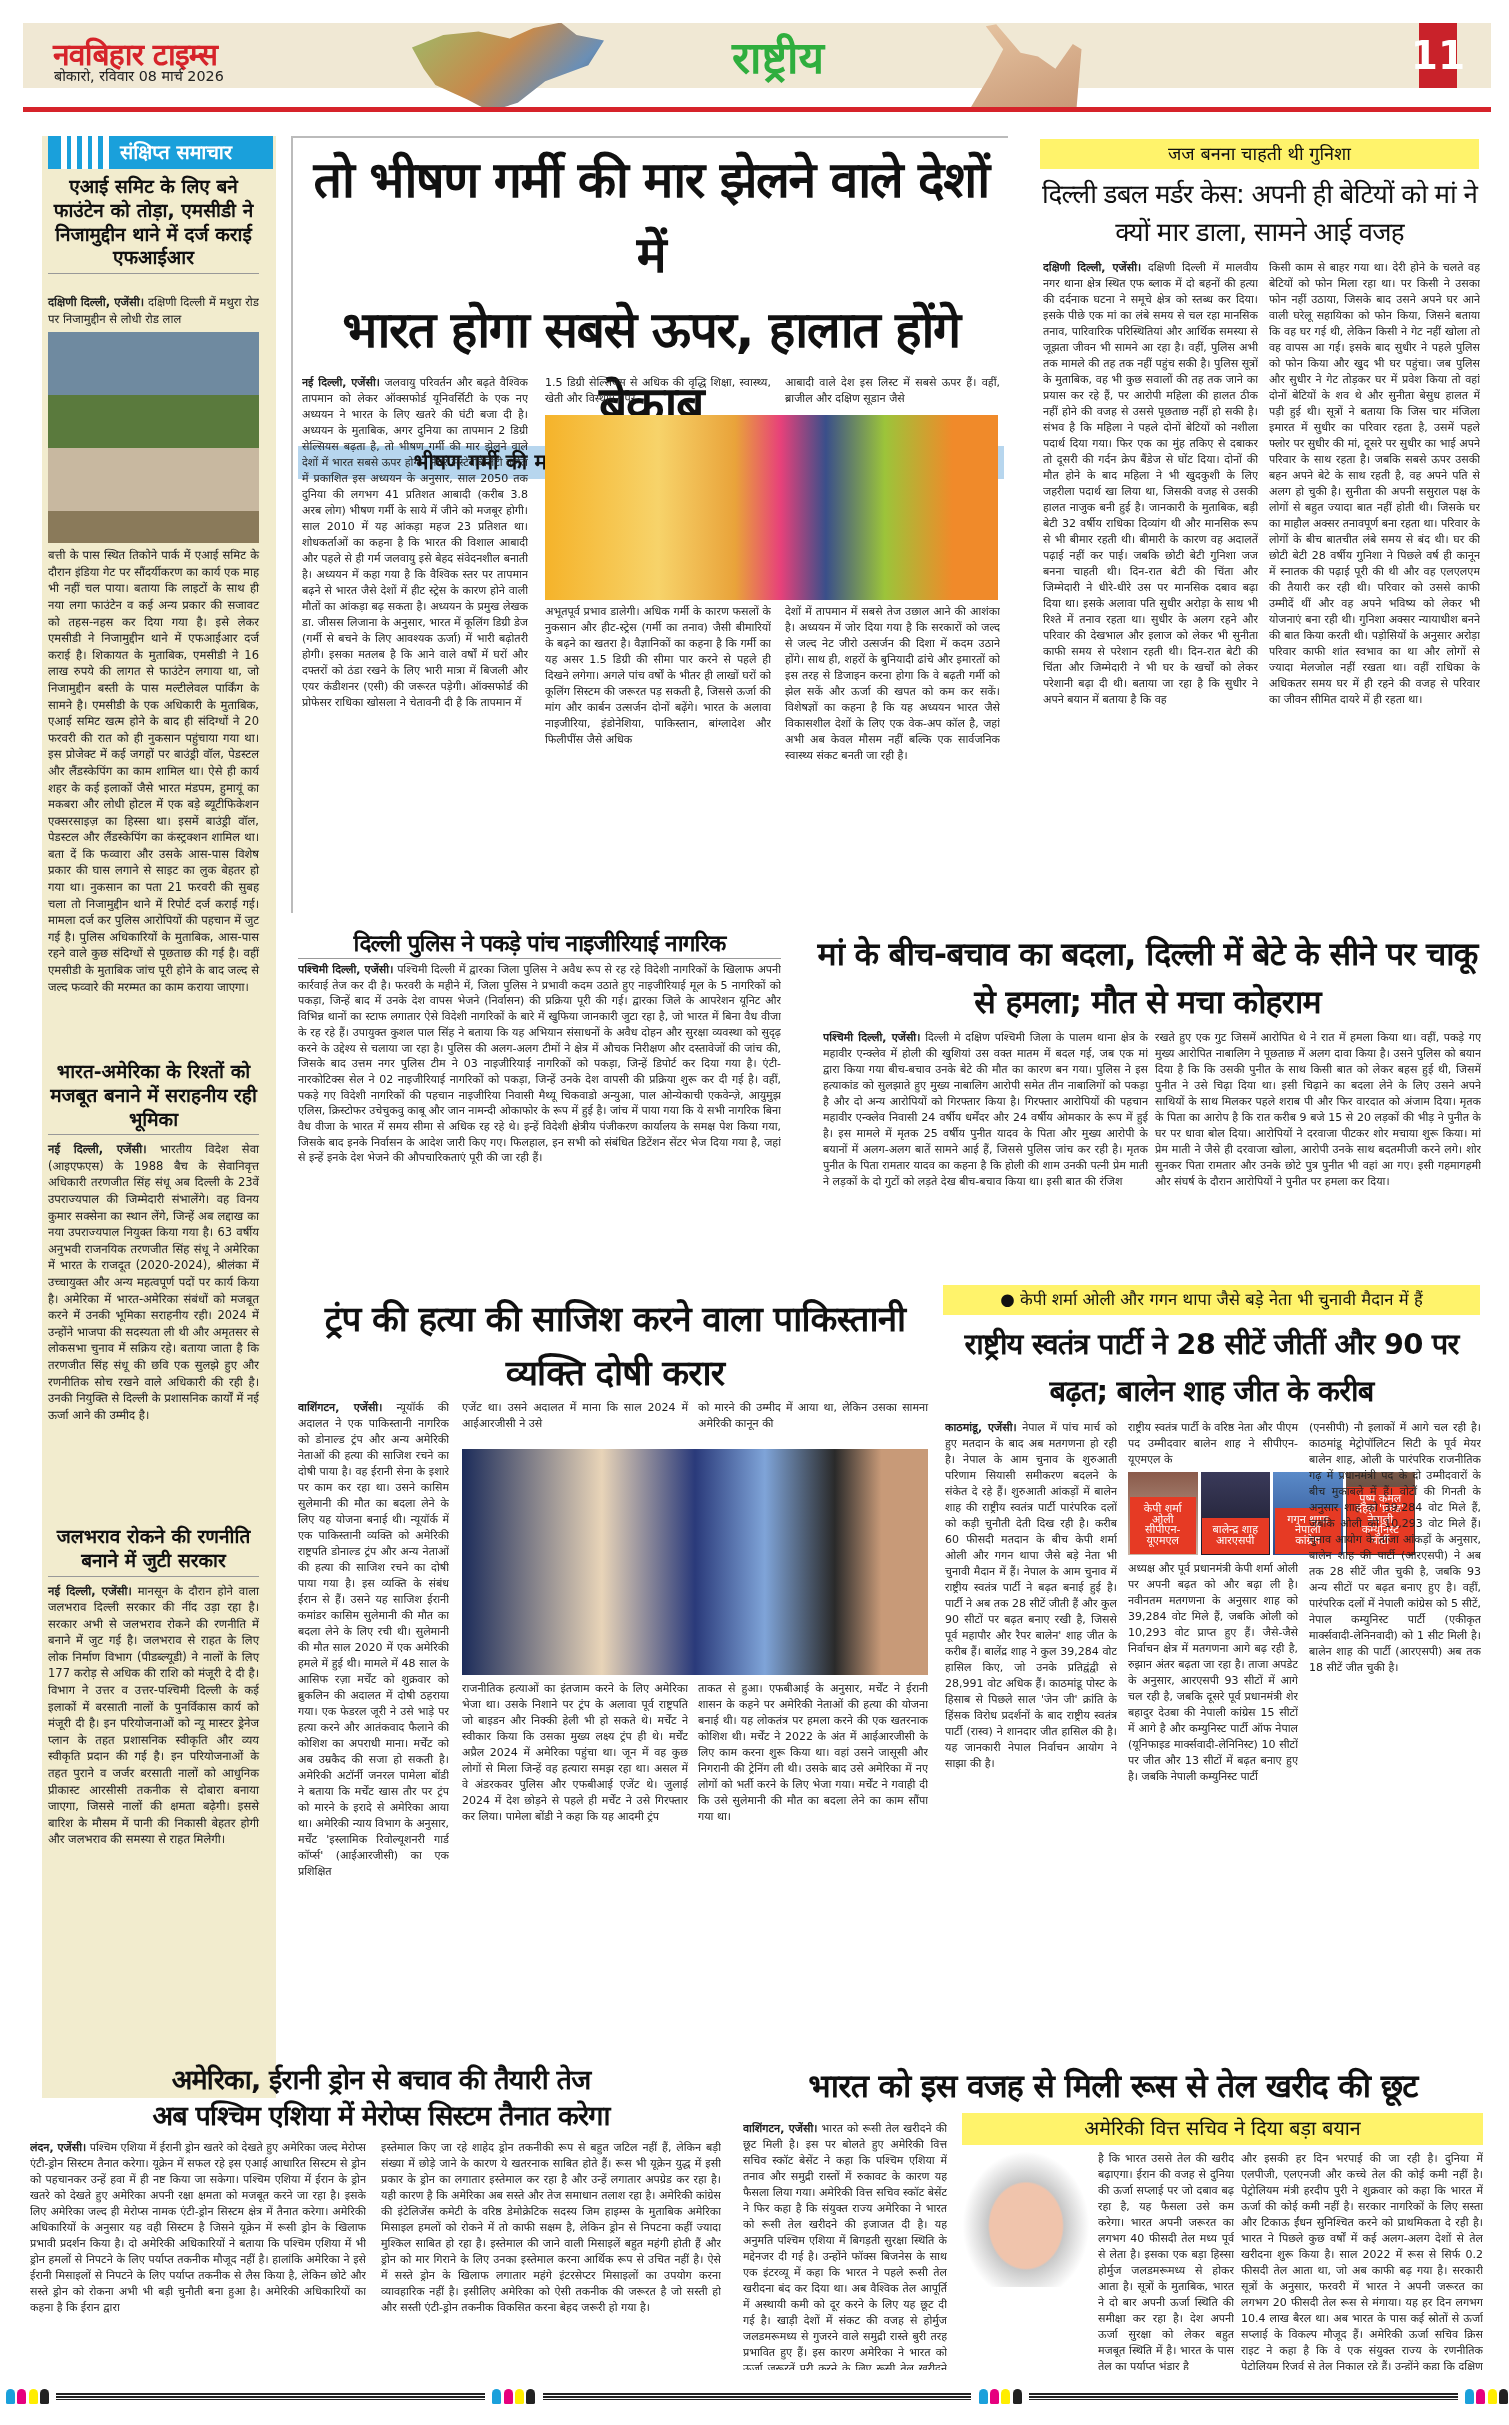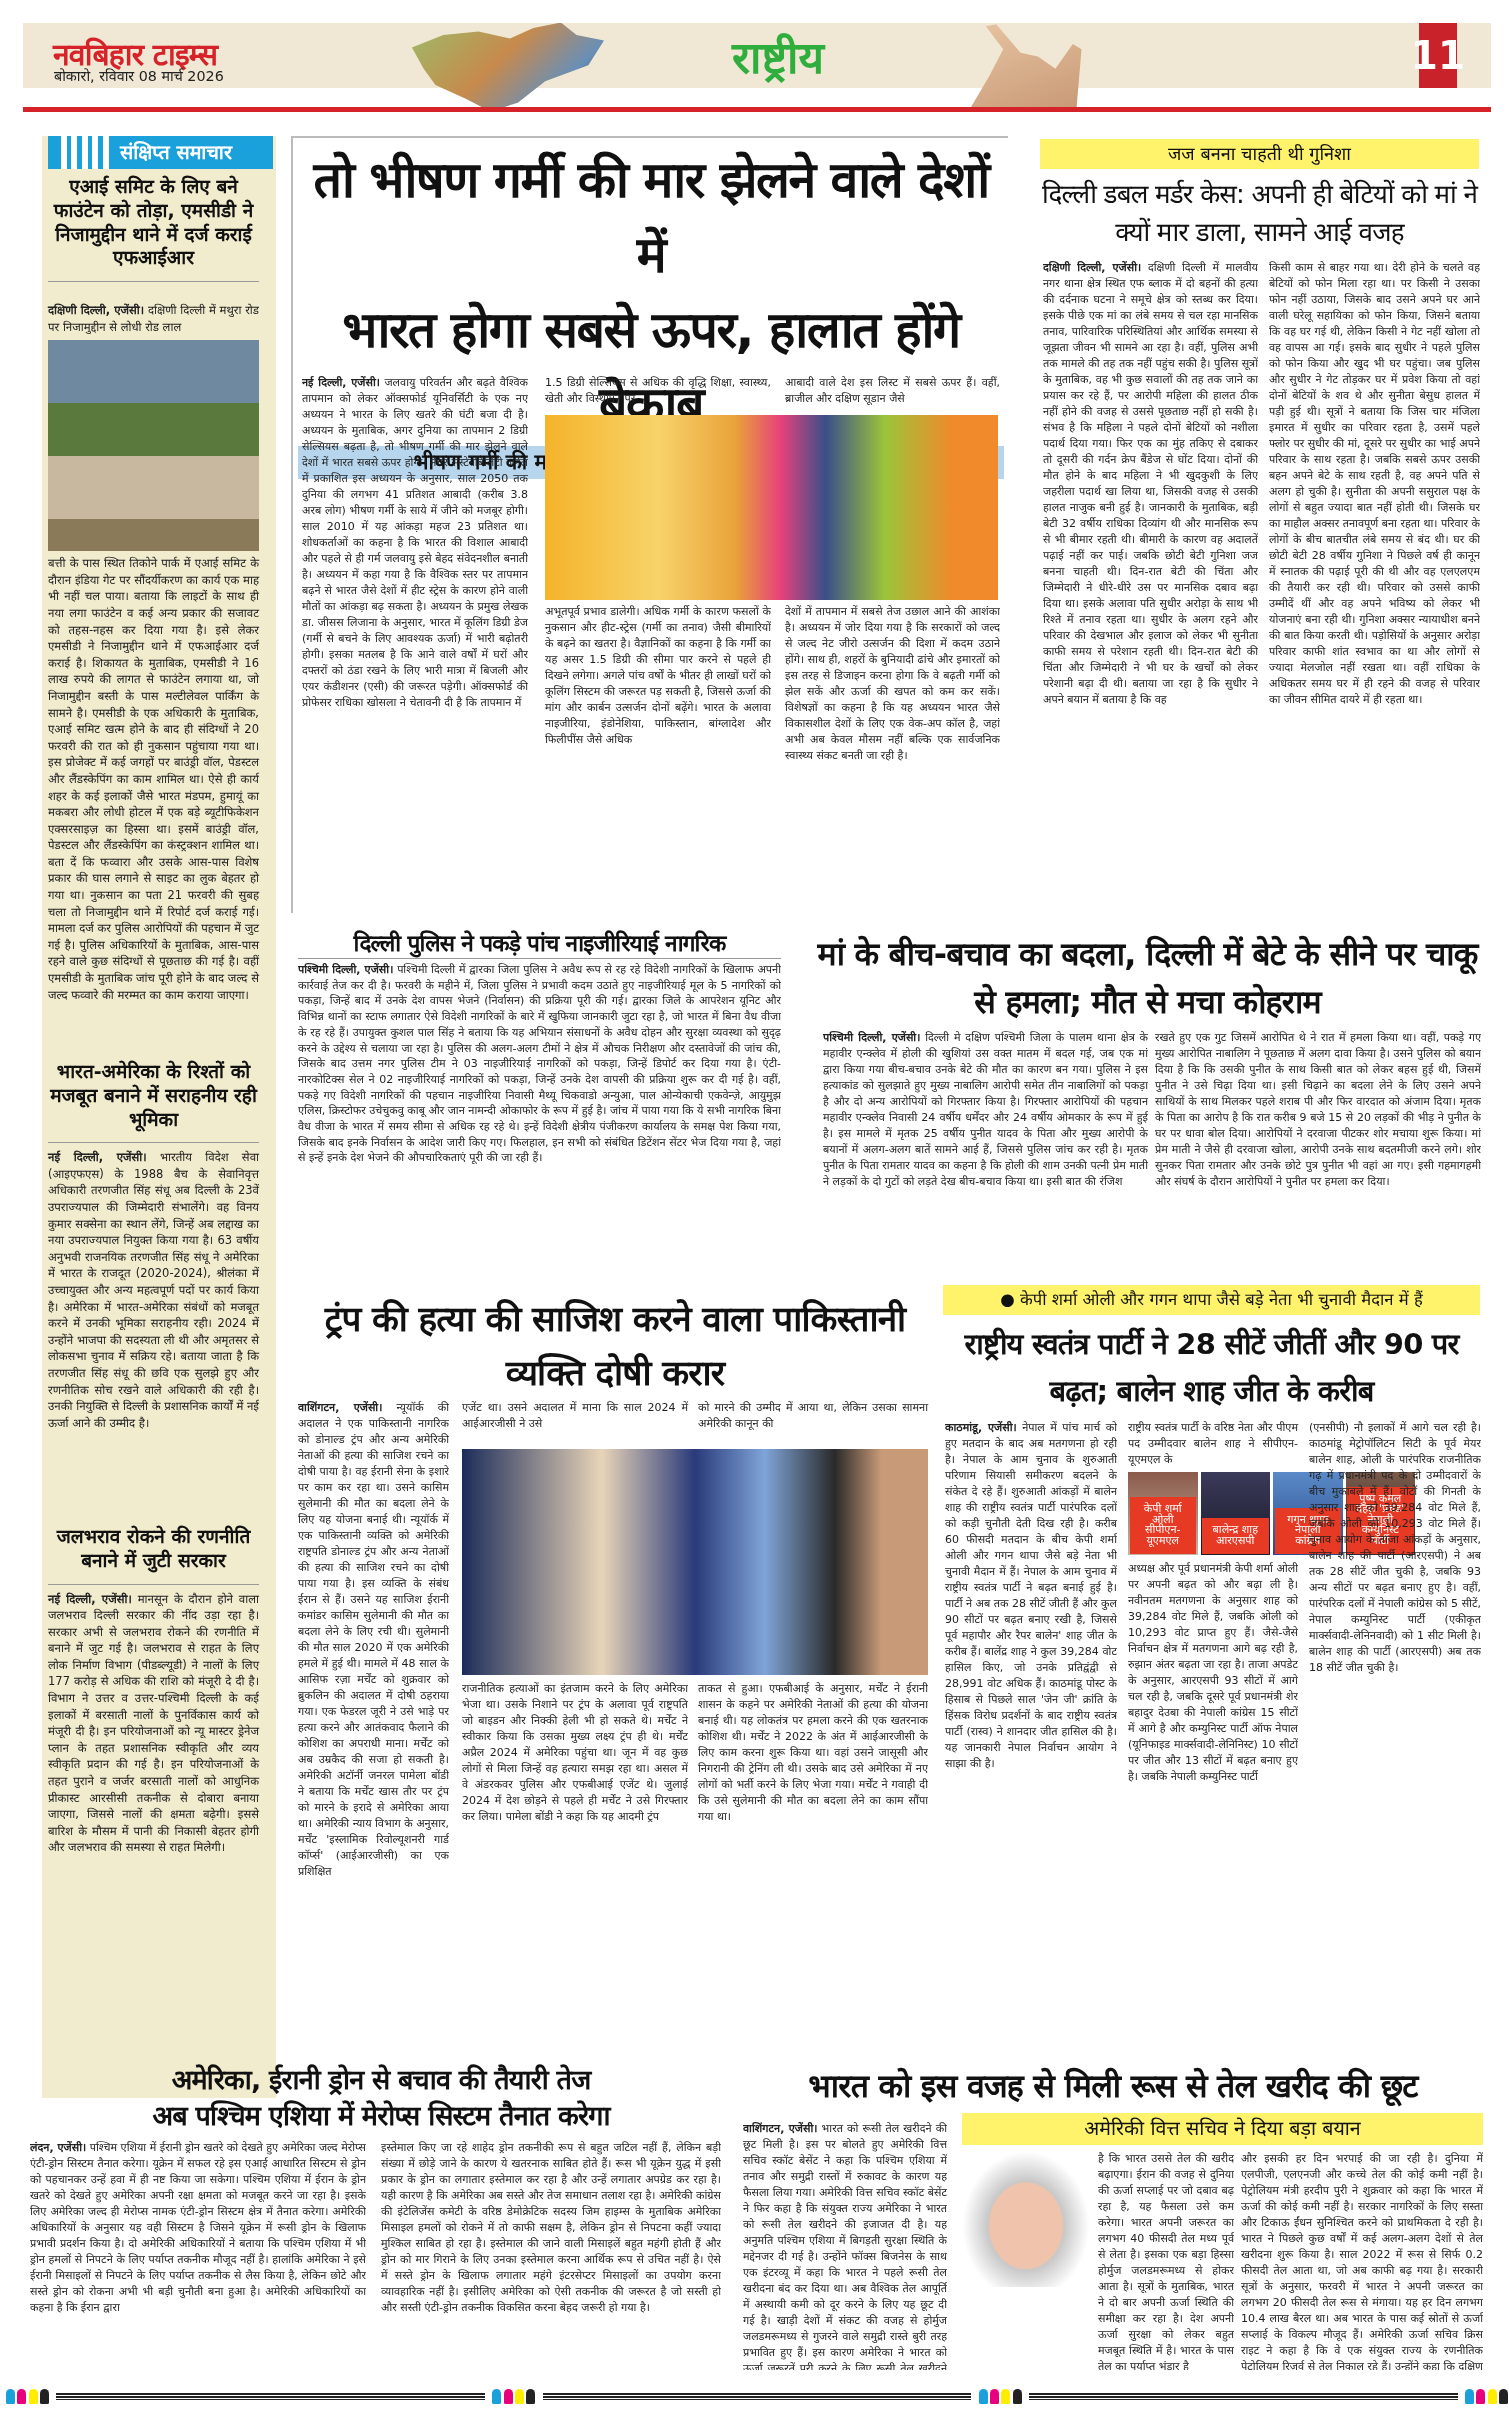--- a/index.html
+++ b/index.html
@@ -10,21 +10,21 @@
 .brand{left:53px;top:33px;font-size:30px;font-weight:bold;color:#d6232a;font-family:"DejaVu Serif",serif;letter-spacing:-0.8px}
 .dateline{left:54px;top:66px;font-size:14.3px;color:#222}
 .section-title{left:732px;top:26px;font-size:44px;font-weight:bold;color:#2fae3e}
 .pageno{left:1419px;top:22.6px;width:38px;height:65px;background:#c9222a;color:#fff;font-size:39px;font-weight:bold;display:flex;align-items:center;justify-content:center}
 .map-art{left:408px;top:22.6px;width:196px;height:89px;background:linear-gradient(135deg,#9bbd6a,#c78a4c 45%,#6a8fb6 75%,#3e4c5c);clip-path:polygon(2% 28%,18% 14%,36% 10%,52% 18%,64% 6%,78% 0,86% 14%,100% 20%,92% 48%,70% 66%,56% 90%,42% 100%,30% 86%,14% 70%,8% 52%)}
 .statue{left:951px;top:22.6px;width:174px;height:89px;background:linear-gradient(160deg,#e8c7a4,#c49270);clip-path:polygon(10% 100%,22% 60%,30% 30%,20% 4%,26% 2%,40% 34%,50% 38%,60% 52%,70% 24%,75% 30%,72% 100%)}
 
 .lcol{left:42px;top:136px;width:234px;height:1962px;background:#f2ecce}
 .brief-hd{left:48px;top:136px;width:225px;height:33px;background:#1aa0db;color:#fff;font-size:19.6px;font-weight:bold;padding-left:72px;line-height:33px}
 .brief-hd .bars{position:absolute;left:7.5px;top:0;height:33px;width:53px;background:repeating-linear-gradient(90deg,#1aa0db 0 4.5px,#fff 4.5px 10.6px)}
-.lhead{font-weight:bold;color:#111;text-align:center;line-height:1.25;border-bottom:0.8px solid #999;padding-bottom:11px}
+.lhead{font-weight:bold;color:#111;text-align:center;line-height:1.25;border-bottom:0.8px solid #999;padding-bottom:3px}
 .ltext{font-size:11.5px;line-height:16.6px;color:#222;text-align:justify}
 .ltext b{font-weight:bold}
 .photo{background:#777;overflow:hidden}
 
 .main-box{left:291px;top:136px;width:717px;height:777px;border:2.3px solid #bbb;border-right:none;border-bottom:none}
 .h1big{font-size:50px;font-weight:bold;line-height:75px;color:#111;letter-spacing:-1.5px;text-align:center}
 .sub-blue{background:#b7d6ee;font-size:21px;font-weight:bold;text-align:center;color:#111}
 .col{font-size:11px;line-height:16px;text-align:justify;color:#222}
 .col b{font-weight:bold}
 .yellow{background:#fff36b;font-weight:normal;color:#111;text-align:center}

